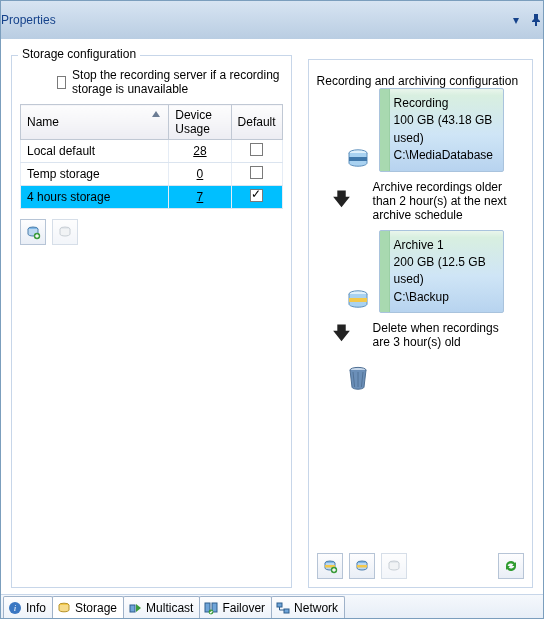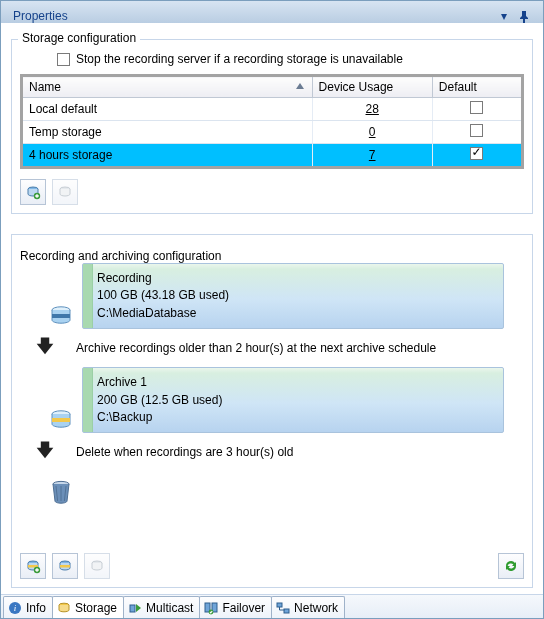--- a/index.html
+++ b/index.html
@@ -1,35 +1,35 @@
 <!DOCTYPE html>
 <html><head>
 <meta charset="utf-8">
 <style>
   * { box-sizing: border-box; }
   html,body { margin:0; padding:0; font-family: "Segoe UI", Tahoma, sans-serif; font-size:12px; color:#000; background:#fff; }
   .panel { width:544px; height:619px; border:1px solid #7b9ebd; display:flex; flex-direction:column; background:#fff; }
 
   
-  .titlebar { height:22px; background:linear-gradient(#d7e4f2,#b9cde2); color:#15428b; display:flex; align-items:flex-end; padding:0 12px; font-weight:500; }
+  .titlebar { height:38px; background:linear-gradient(#d7e4f2,#b9cde2); color:#15428b; display:flex; align-items:center; padding:0 0; font-weight:500; }
   .titlebar .title { flex:1; }
   .titlebar .title-icon { width:14px; display:inline-flex; justify-content:center; color:#15428b; cursor:pointer; }
 
-  .body { flex:1; padding:4px 6px 2px 6px; overflow:hidden; display:flex; flex-direction:column; }
+  .body { flex:1; padding:4px 6px 2px 6px; overflow:hidden; display:flex; flex-direction:row;gap:8px; }
 
   
   .group { border:1px solid #c7d6e9; margin:12px 4px 4px 4px; padding:10px 8px 8px 8px; position:relative; }
   .group > .legend { position:absolute; top:-9px; left:6px; background:#fff; padding:0 4px; color:#000; }
 
   
   .checkrow { display:flex; align-items:center; gap:6px; margin:2px 0 8px 0;padding-left:37px; }
   .cb { width:13px; height:13px; border:1px solid #7a7a7a; background:#fff; display:inline-block; }
 
   
-  table.st { width:100%; border-collapse:collapse; border:3px solid #a3a3a3; background:#fff; }
+  table.st { width:100%; border-collapse:collapse; border:1px solid #a3a3a3; background:#fff; }
   table.st th { background:linear-gradient(#fdfdfd,#ededf3); border:1px solid #c0c8d4; font-weight:400; text-align:left; padding:3px 6px; height:20px; position:relative; }
   table.st th.name { width:58%; }
   table.st th.du   { width:24%; }
   table.st th.def  { width:18%; text-align:left; }
   .sort-arrow { position:absolute; right:8px; top:6px; width:0; height:0; border-left:4px solid transparent; border-right:4px solid transparent; border-bottom:6px solid #6b7c93; }
   table.st td { border-left:1px solid #e5ecf5; border-right:1px solid #e5ecf5; border-bottom:1px solid #dbe4ef; padding:3px 6px; height:20px; }
   table.st td.du { text-align:center; text-decoration:underline; }
   table.st td.def { text-align:center; }
   tr.sel td { background:#00bfff; color:#000; }
   .cbx { display:inline-block; width:13px; height:13px; border:1px solid #7a7a7a; background:#fff; position:relative; }

